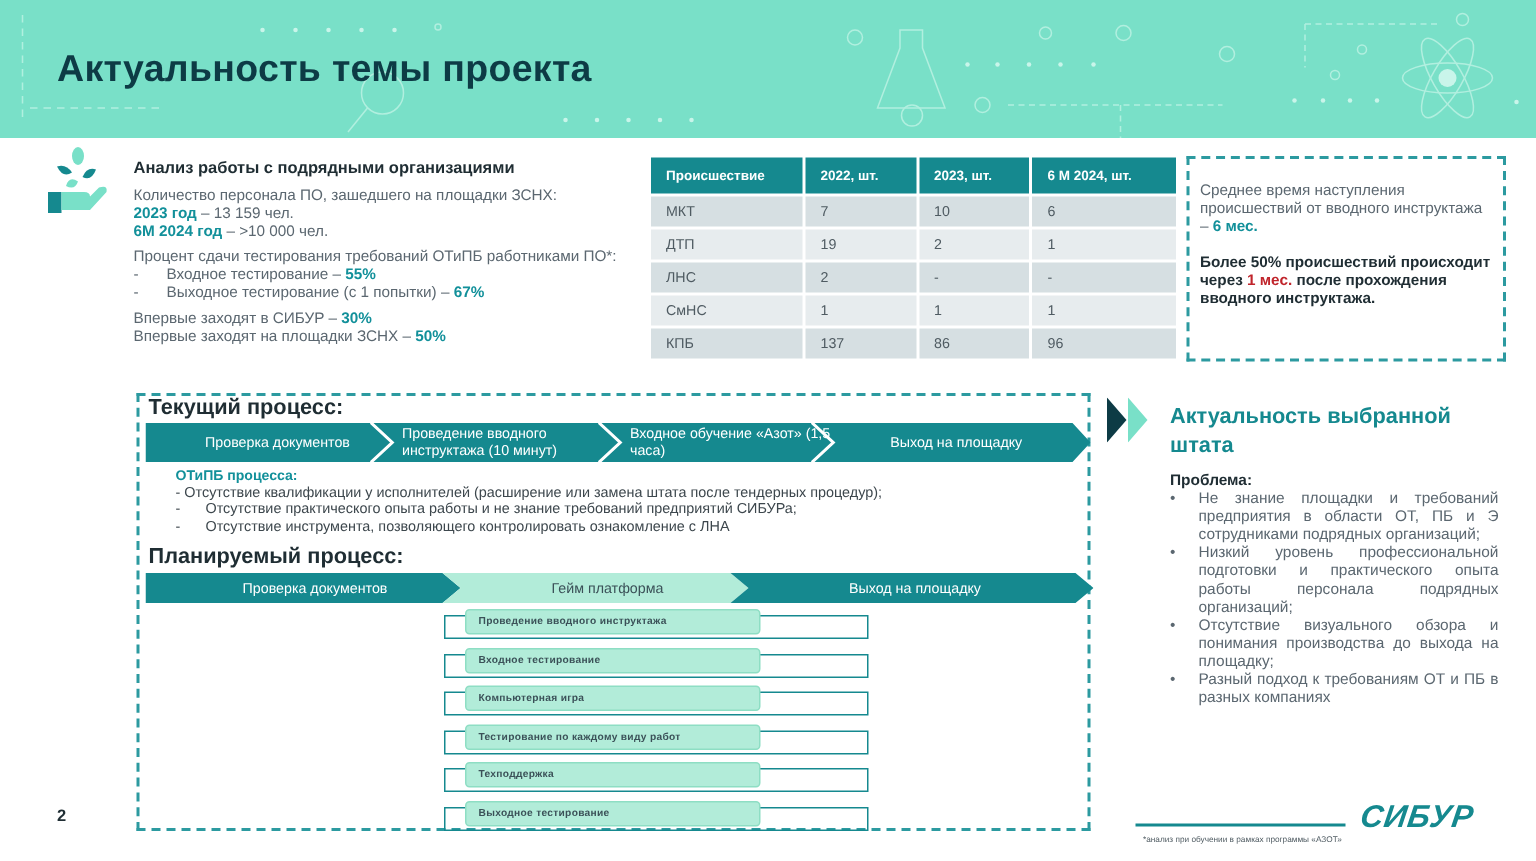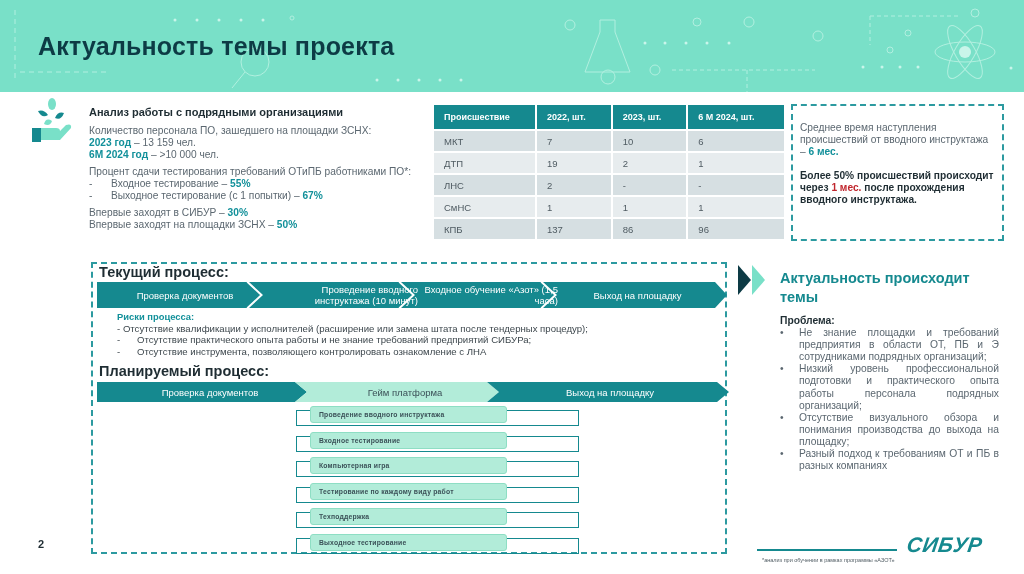--- a/index.html
+++ b/index.html
@@ -22,21 +22,21 @@
   table.inc tr:nth-child(even) td { background: #e7ecee; }
   table.inc th:first-child, table.inc td:first-child { width: 101px; }
 
   .note { position: absolute; left: 791px; top: 104px; width: 213px; height: 137px; border: 2px dashed #2c9aa0; padding: 16px 8px 0 7px; font-size: 10.2px; line-height: 12px; color: #5b6770; }
   .note .accent { color: #12909a; font-weight: bold; }
   .note .b { font-weight: bold; color: #1f2d33; margin-top: 12px; }
   .note .red { color: #c0252c; }
 
   .proc-box { position: absolute; left: 91px; top: 262px; width: 636px; height: 292px; border: 2px dashed #2c9aa0; }
   .sec-title { position: absolute; font-size: 14.5px; font-weight: bold; color: #1f2d33; }
-  .chev { position: absolute; display: flex; align-items: center; justify-content: center; text-align: right; color: #ffffff; font-size: 9.5px; line-height: 11px; }
+  .chev { position: absolute; display: flex; align-items: center; justify-content: center; text-align: left; color: #ffffff; font-size: 9.5px; line-height: 11px; }
   .risks { position: absolute; left: 117px; top: 311px; font-size: 9.6px; line-height: 11.5px; color: #3d474d; width: 520px; }
   .risks .rh { color: #12909a; font-weight: bold; font-size: 9.4px; }
   .risks .li { display: flex; }
   .risks .li .m { width: 20px; }
 
   .sub-item { position: absolute; left: 296px; width: 283px; height: 20px; }
   .sub-item .frame { position: absolute; left: 0; top: 4px; width: 283px; height: 16px; border: 1.5px solid #15898f; }
   .sub-item .pill { position: absolute; left: 14px; top: 0; width: 197px; height: 17px; background: #b2ecd9; border: 1px solid #8edec4; border-radius: 3px; font-size: 6.8px; font-weight: bold; color: #3b5158; padding: 4px 8px; letter-spacing: 0.2px; }
 
   .rel-arrows { position: absolute; left: 738px; top: 265px; width: 40px; height: 30px; }
@@ -196,21 +196,21 @@
   <polyline points="150,0 164,13 150,26" fill="none" stroke="#ffffff" stroke-width="1.2"></polyline>
   <polyline points="302,0 316,13 302,26" fill="none" stroke="#ffffff" stroke-width="1.2"></polyline>
   <polyline points="444,0 458,13 444,26" fill="none" stroke="#ffffff" stroke-width="1.2"></polyline>
 </svg>
 <div class="chev" style="left:110px; top:282px; width:150px; height:26px;">Проверка документов</div>
 <div class="chev" style="left:268px; top:282px; width:150px; height:26px;">Проведение вводного инструктажа (10 минут)</div>
 <div class="chev" style="left:420px; top:280px; width:138px; height:30px;">Входное обучение «Азот» (1,5 часа)</div>
 <div class="chev" style="left:560px; top:282px; width:155px; height:26px;">Выход на площадку</div>
 
 <div class="risks">
-  <div class="rh">Риски процесса:</div>
+  <div class="rh">ОТиПБ процесса:</div>
   <div><span>-</span> <span>Отсутствие квалификации у исполнителей (расширение или замена штата после тендерных процедур);</span></div>
   <div class="li">
       <span class="m">-</span>
       <span>Отсутствие практического опыта работы и не знание требований предприятий СИБУРа;</span>
     </div>
   <div class="li">
       <span class="m">-</span>
       <span>Отсутствие инструмента, позволяющего контролировать ознакомление с ЛНА</span>
     </div>
 </div>
@@ -248,21 +248,21 @@
   </div>
 <div class="sub-item" style="top:534px;">
     <div class="frame"></div>
     <div class="pill">Выходное тестирование</div>
   </div>
 
 <svg class="rel-arrows" viewBox="0 0 40 30">
   <polygon points="0,0 13,15 0,30" fill="#0d3b45"></polygon>
   <polygon points="14,0 27,15 14,30" fill="#79e0c8"></polygon>
 </svg>
-<div class="rel-title">Актуальность происходит темы</div>
+<div class="rel-title">Актуальность выбранной штата</div>
 <div class="problem">
   <div class="ph">Проблема:</div>
   <div class="li">
       <span class="m">•</span>
       <span class="t">Не знание площадки и требований предприятия в области ОТ, ПБ и Э сотрудниками подрядных организаций;</span>
     </div>
   <div class="li">
       <span class="m">•</span>
       <span class="t">Низкий уровень профессиональной подготовки и практического опыта работы персонала подрядных организаций;</span>
     </div>

